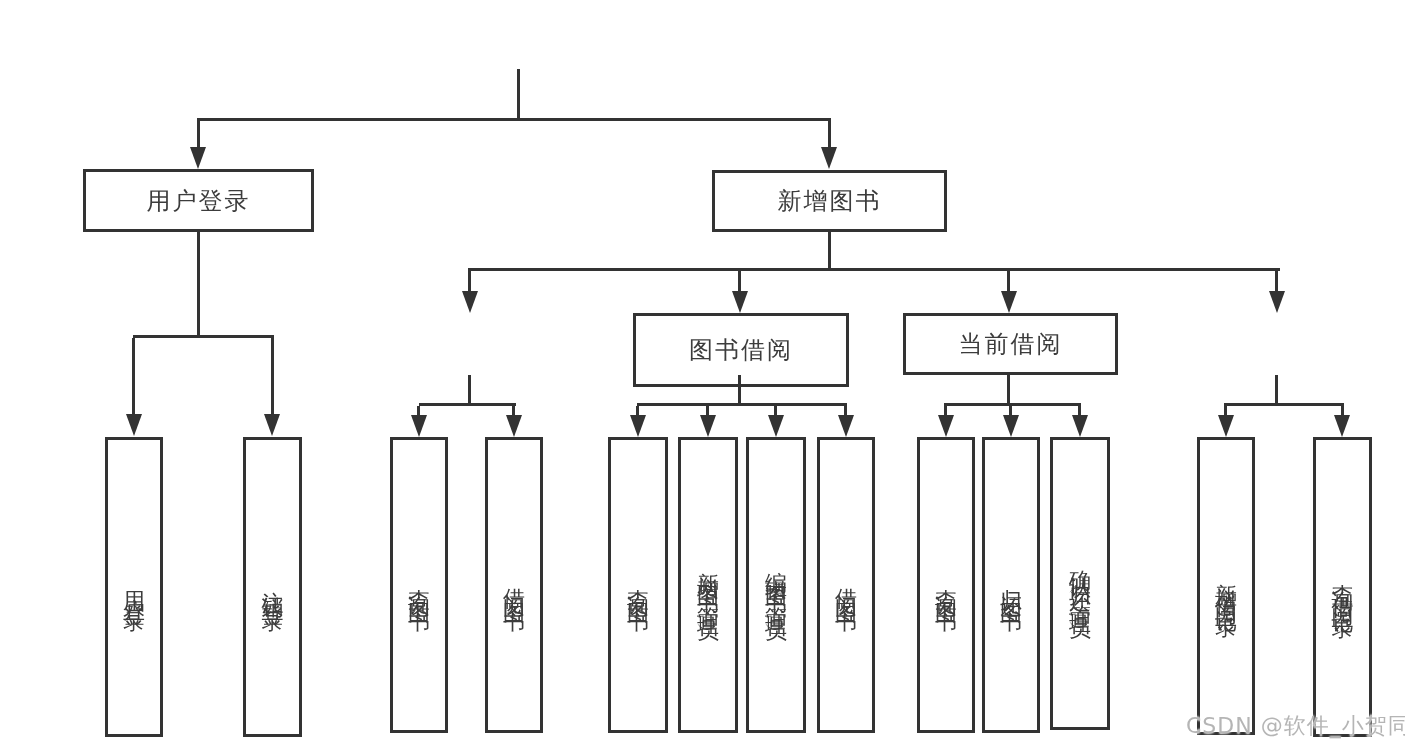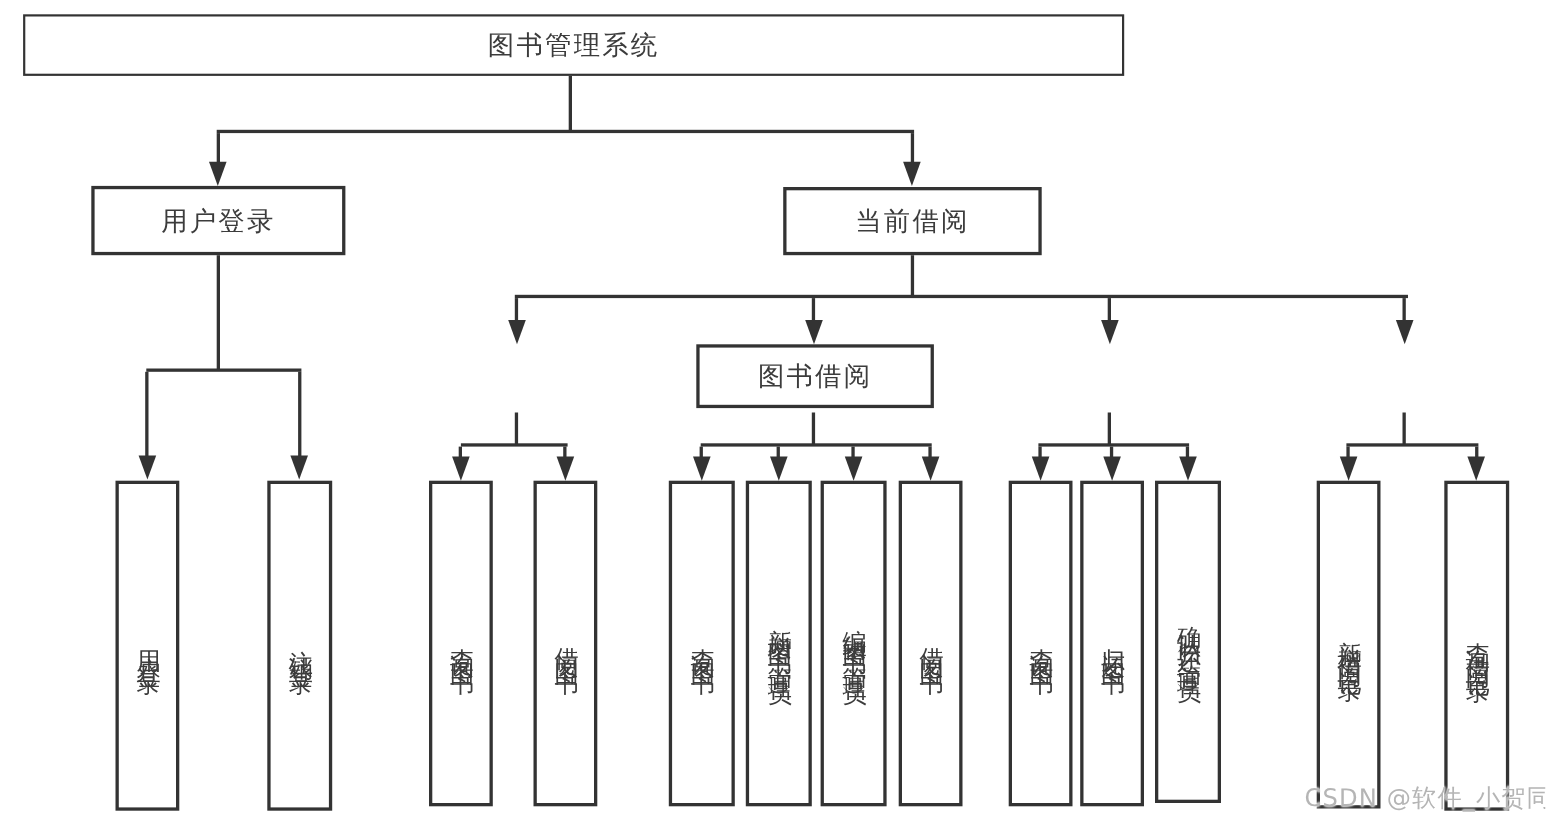--- a/index.html
+++ b/index.html
@@ -18,33 +18,33 @@
        border-right:8px solid transparent;border-top:22px solid var(--line);}
   .watermark{position:absolute;left:1186px;top:711px;font-size:22px;color:var(--wm);
              letter-spacing:1px;white-space:nowrap;z-index:5;
              text-shadow:0 1px 2px #ffffff,0 -1px 2px #ffffff;}
 </style>
 </head>
 <body>
 
 <div class="canvas">
 
-  <div class="node root" style="left:21px;top:13px;width:1001px;height:56px">
-    <span class="hlabel">图书管理系统</span>
-  </div>
 
   <div class="node" style="left:83px;top:169px;width:231px;height:63px">
     <span class="hlabel">用户登录</span>
   </div>
   <div class="node" style="left:712px;top:170px;width:235px;height:62px">
-    <span class="hlabel">当前借阅</span>
+    <span class="hlabel">新增图书</span>
   </div>
 
-  <div class="node" style="left:633px;top:313px;width:216px;height:58px">
+  <div class="node" style="left:633px;top:313px;width:216px;height:74px">
     <span class="hlabel">图书借阅</span>
+  </div>
+  <div class="node" style="left:903px;top:313px;width:215px;height:62px">
+    <span class="hlabel">当前借阅</span>
   </div>
 
   <div class="node" style="left:105px;top:437px;width:58px;height:300px">
     <span class="vlabel">用户登录</span>
   </div>
   <div class="node" style="left:243px;top:437px;width:59px;height:300px">
     <span class="vlabel">注销登录</span>
   </div>
 
   <div class="node" style="left:390px;top:437px;width:58px;height:296px">

